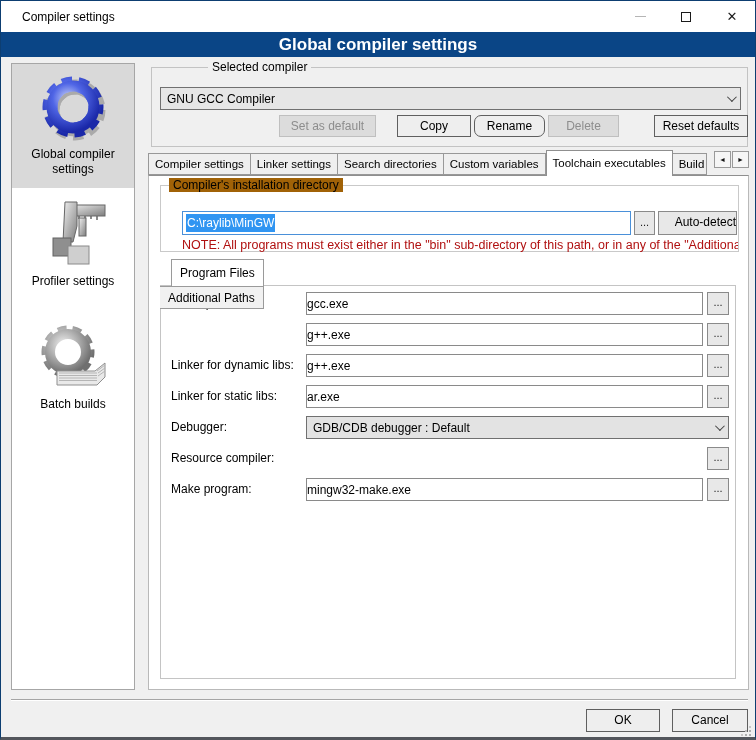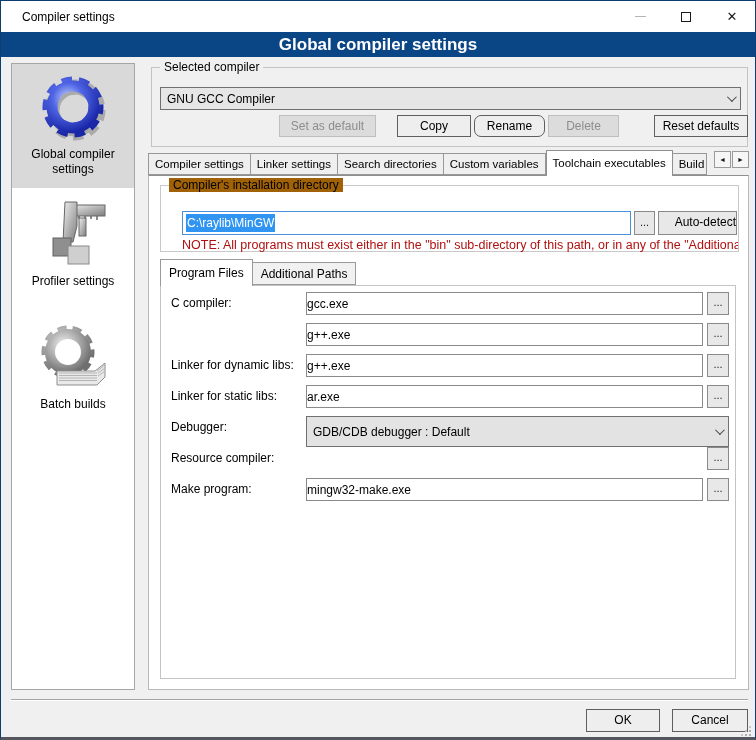--- a/index.html
+++ b/index.html
@@ -31,21 +31,21 @@
   .side-item .lbl { font-size:12px; line-height:15px; padding:2px 4px 6px; }
   .side-item.selected { background:#d9d9d9; }
   .item-global { padding-top:5px; height:124px; }
   .item-profiler { padding-top:8px; }
   .item-batch { padding-top:24px; }
 
   
   .groupbox { position:absolute; border:1px solid #c3c3c3; }
   .groupbox .legend { position:absolute; top:-8px; left:8px; padding:0 4px; font-size:12px; }
   .grp-compiler { left:150px; top:66px; width:597px; height:80px; }
-  .grp-compiler .legend { background:#f0f0f0; }
+  .grp-compiler .legend { background:#f0f0f0;margin-left:48px; }
 
   .combo { background:#e6e6e6; border:1px solid #707070; display:flex; align-items:center;
            padding:0 6px; font-size:12px; position:relative; }
   .combo .chev { margin-left:auto; width:7px; height:7px; border-right:1.4px solid #444;
                  border-bottom:1.4px solid #444; transform:rotate(45deg) translateY(-2px); }
   .combo-main { position:absolute; left:8px; top:19px; width:581px; height:23px; }
 
   .btn { position:absolute; height:22px; background:#eeeeee; border:1px solid #5f5f5f;
          font-size:12px; text-align:center; line-height:20px; font-family:"Liberation Sans",sans-serif; }
   .btn.disabled { background:#dcdcdc; border-color:#bfbfbf; color:#8d8d8d; }
@@ -82,35 +82,35 @@
   .pathfield .sel { background:#3095f2; color:#fff; padding:2px 1px; font-size:12px; }
   .browse { background:#e8e8e8; border:1px solid #8a8a8a; font-size:11px; line-height:10px;
             text-align:center; color:#222; }
   .b-dir-browse { position:absolute; left:473px; top:25px; width:21px; height:24px; }
   .b-autodetect { position:absolute; left:497px; top:25px; width:79px; height:24px;
                   background:#e8e8e8; border:1px solid #8a8a8a; font-size:12px; line-height:21px; text-align:right; }
   .note { position:absolute; left:21px; top:52px; width:556px; white-space:nowrap;
           overflow:hidden; color:#b01010; font-size:12.5px; }
 
   
-  .subtabstrip { position:absolute; left:11px; top:83px; height:27px; display:flex; align-items:flex-end; z-index:3; }
+  .subtabstrip { position:absolute; left:11px; top:83px; height:27px; display:flex; align-items:flex-end; z-index:3;flex-direction:column; }
   .subtab { height:23px; line-height:22px; padding:0 8px; background:#f1f1f1;
             border:1px solid #9a9a9a; border-left:none; font-size:12px; margin-bottom:1px; white-space:nowrap; }
   .subtab.active { height:27px; line-height:26px; background:#fff; border:1px solid #9a9a9a;
                    border-bottom:none; border-left:1px solid #9a9a9a; margin-bottom:0; }
   .subpage { position:absolute; left:11px; top:109px; width:576px; height:394px;
              background:#fff; border:1px solid #c4c4c4; }
 
   .frow { position:absolute; left:0; width:100%; height:23px; }
   .frow .flabel { position:absolute; left:10px; top:0; width:132px; line-height:23px; font-size:12px; }
   .frow input { position:absolute; left:145px; top:0; width:397px; height:23px;
                 border:1px solid #8a8a8a; padding:0 0; font-size:12px;
                 font-family:"Liberation Sans",sans-serif; background:#fff; }
   .frow .browse { position:absolute; left:546px; top:0; width:22px; height:23px; }
-  .frow .combo { left:145px; top:0; width:423px; height:31px; position:absolute; background:#e3e3e3; }
+  .frow .combo { left:145px; top:0; width:423px; height:23px; position:absolute; background:#e3e3e3; }
 
   
   .separator { position:absolute; left:10px; top:698px; width:737px; height:2px;
                border-top:1px solid #a5a5a5; border-bottom:1px solid #fff; }
   .b-ok     { left:585px; top:708px; width:74px; height:23px; }
   .b-cancel { left:671px; top:708px; width:76px; height:23px; }
   .grip { position:absolute; right:4px; bottom:1px; width:12px; height:12px; }
   .grip::before { content:""; position:absolute; right:0; bottom:0; width:2px; height:2px;
                   background:#aeaeae;
                   box-shadow:-4px 0 #aeaeae, -8px 0 #c6c6c6, 0 -4px #aeaeae, 0 -8px #c6c6c6, -4px -4px #bcbcbc; }

